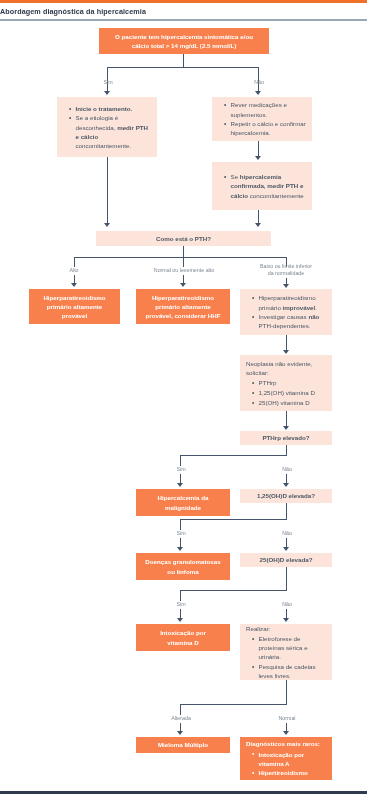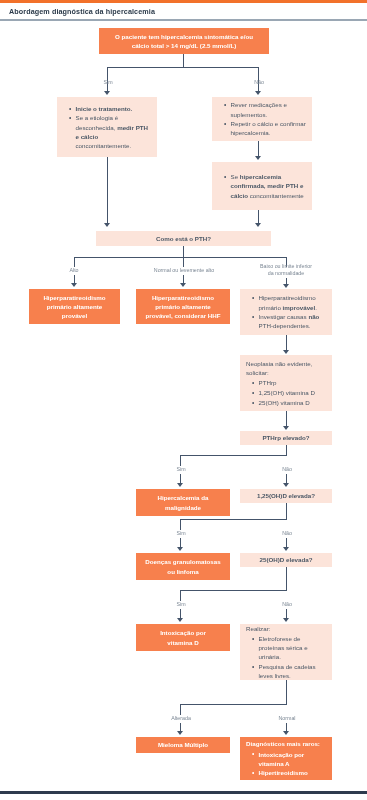--- a/index.html
+++ b/index.html
@@ -6,21 +6,21 @@
   body{
     width:367px;height:800px;position:relative;overflow:hidden;
     font-family:"Liberation Sans","DejaVu Sans",sans-serif;
     color:#2e3b4e;
   }
   #root{position:relative;width:367px;height:800px;}
 
   
   .top-rule{position:absolute;left:0;top:0;width:367px;height:3px;background:#f2712a;}
   .header{position:absolute;left:0;top:3px;width:367px;height:16px;display:flex;align-items:center;}
-  .header-title{font-size:7.2px;font-weight:bold;color:#2b3a4a;padding-left:9px;letter-spacing:.1px;}
+  .header-title{font-size:7.2px;font-weight:bold;color:#2b3a4a;letter-spacing:.1px;}
   .header-rule{position:absolute;left:0;top:19px;width:367px;height:1.6px;background:#9aa7b4;}
   .bottom-rule{position:absolute;left:0;top:791px;width:367px;height:2.6px;background:#2e3b4e;}
 
   
   .box{position:absolute;box-sizing:border-box;display:flex;flex-direction:column;justify-content:center;}
   .box.solid{background:#f7804d;color:#ffffff;}
   .box.light{background:#fce4da;color:#4a5765;}
   .box .txt{font-size:6.2px;line-height:9.2px;}
   .box.solid .txt{font-weight:bold;}
   .center .txt{text-align:center;}

